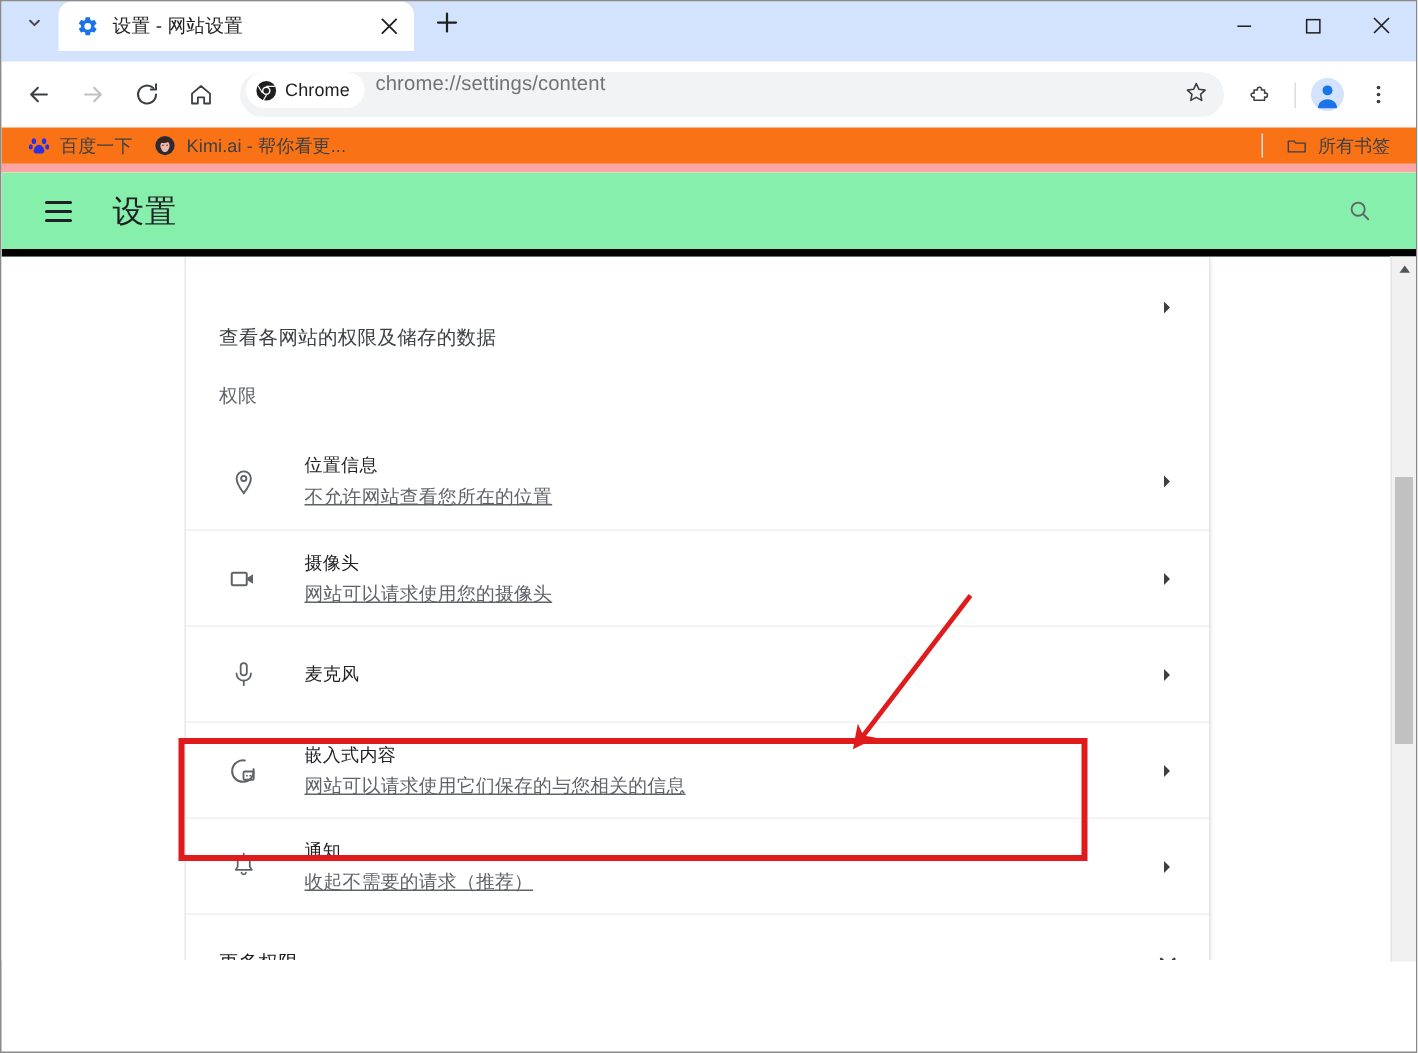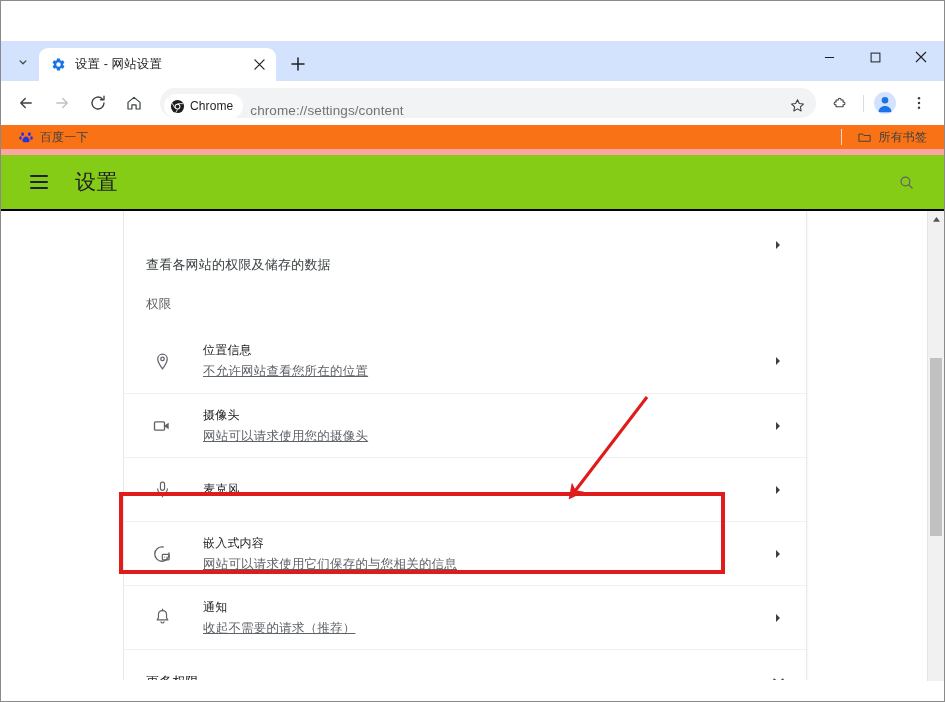--- a/index.html
+++ b/index.html
@@ -23,22 +23,21 @@
     background: #ffffff;
     overflow: hidden;
   }
 
   
   .tabstrip {
     position: relative;
     height: 40px;
     background: #d3e3fd;
     display: flex;
-    align-items: flex-end;
-    margin-top: 40px;
+    align-items: flex-start;
   }
   .tab-search-btn {
     width: 28px; height: 28px;
     margin: 0 2px 5px 8px;
     border-radius: 50%;
     display: flex; align-items: center; justify-content: center;
     flex: none;
   }
   .tab-search-btn svg { display:block; }
   .tab {
@@ -109,21 +108,21 @@
     display: flex; align-items: center; justify-content: center;
     flex: none;
   }
   .omnibox {
     flex: 1;
     height: 30px;
     margin: 0 6px 0 8px;
     background: #f1f3f4;
     border-radius: 16px;
     display: flex;
-    align-items: flex-end;
+    align-items: flex-start;
     padding: 0 6px 0 4px;
     box-sizing: border-box;
     min-width: 0;
   }
   .chrome-chip {
     height: 24px;
     background: #ffffff;
     border-radius: 14px;
     display: flex;
     align-items: center;
@@ -214,26 +213,26 @@
 
   
   .content-area {
     position: relative;
     height: 526px;
     background: #ffffff;
     overflow: hidden;
   }
   .settings-header {
     height: 56px;
-    background: #84cc16;
+    background: #86efac;
     display: flex;
     align-items: center;
     padding: 0 22px 0 26px;
     box-sizing: border-box;
-    border-bottom: 2px solid #000000;
+    border-bottom: 5px solid #000000;
     position: relative;
     z-index: 3;
   }
   .hamburger {
     width: 24px; height: 24px;
     display:flex; flex-direction:column; justify-content:center; align-items:center;
     gap: 4px;
     flex:none;
   }
   .hamburger span {
@@ -526,20 +525,32 @@
       <span class="bm-icon">
         <svg width="14" height="14" viewBox="0 0 24 24">
           <ellipse cx="6.2" cy="7" rx="2.5" ry="3.3" fill="#2932e1"></ellipse>
           <ellipse cx="17.8" cy="7" rx="2.5" ry="3.3" fill="#2932e1"></ellipse>
           <ellipse cx="2.6" cy="13.6" rx="2.3" ry="2.9" fill="#2932e1"></ellipse>
           <ellipse cx="21.4" cy="13.6" rx="2.3" ry="2.9" fill="#2932e1"></ellipse>
           <path d="M12 11.2c3 0 5.3 3.6 6 5.6.8 2.3-.6 4.2-2.9 4.2h-6.2c-2.3 0-3.7-1.9-2.9-4.2.7-2 3-5.6 6-5.6z" fill="#2932e1"></path>
         </svg>
       </span>
       <span class="bm-label">百度一下</span>
+    </div>
+    <div class="bm-item">
+      <span class="bm-icon">
+        <svg width="14" height="14" viewBox="0 0 24 24">
+          <circle cx="12" cy="12" r="11" fill="#2b2b33"></circle>
+          <path d="M12 5.5c3.2 0 5.4 2.4 5.4 5.6 0 4-2.4 8.4-5.4 8.4s-5.4-4.4-5.4-8.4c0-3.2 2.2-5.6 5.4-5.6z" fill="#f0b8a8"></path>
+          <path d="M12 3.2c4 0 6.2 2.6 6.2 6 0 1.2-.3 2.4-.7 3.1-.2-2.4-1-3.8-2.3-4.4-1.4.9-3.6 1.3-6.2 1.1-1.4-.1-2.2.9-2.5 3.2-.5-.8-.8-2-.8-3.1 0-3.4 2.3-5.9 6.3-5.9z" fill="#3a2420"></path>
+          <circle cx="9.7" cy="11.6" r=".85" fill="#3a2420"></circle>
+          <circle cx="14.3" cy="11.6" r=".85" fill="#3a2420"></circle>
+        </svg>
+      </span>
+      <span class="bm-label">Kimi.ai - 帮你看更...</span>
     </div>
     <div class="bm-spacer"></div>
     <div class="bm-sep"></div>
     <div class="bm-item">
       <span class="bm-icon">
         <svg width="15" height="15" viewBox="0 0 24 24">
           <path d="M3 6.5h6.2l1.8 2.2H21V18H3z" fill="none" stroke="#3c4043" stroke-width="1.5" stroke-linejoin="round"></path>
         </svg>
       </span>
       <span class="bm-label">所有书签</span>

